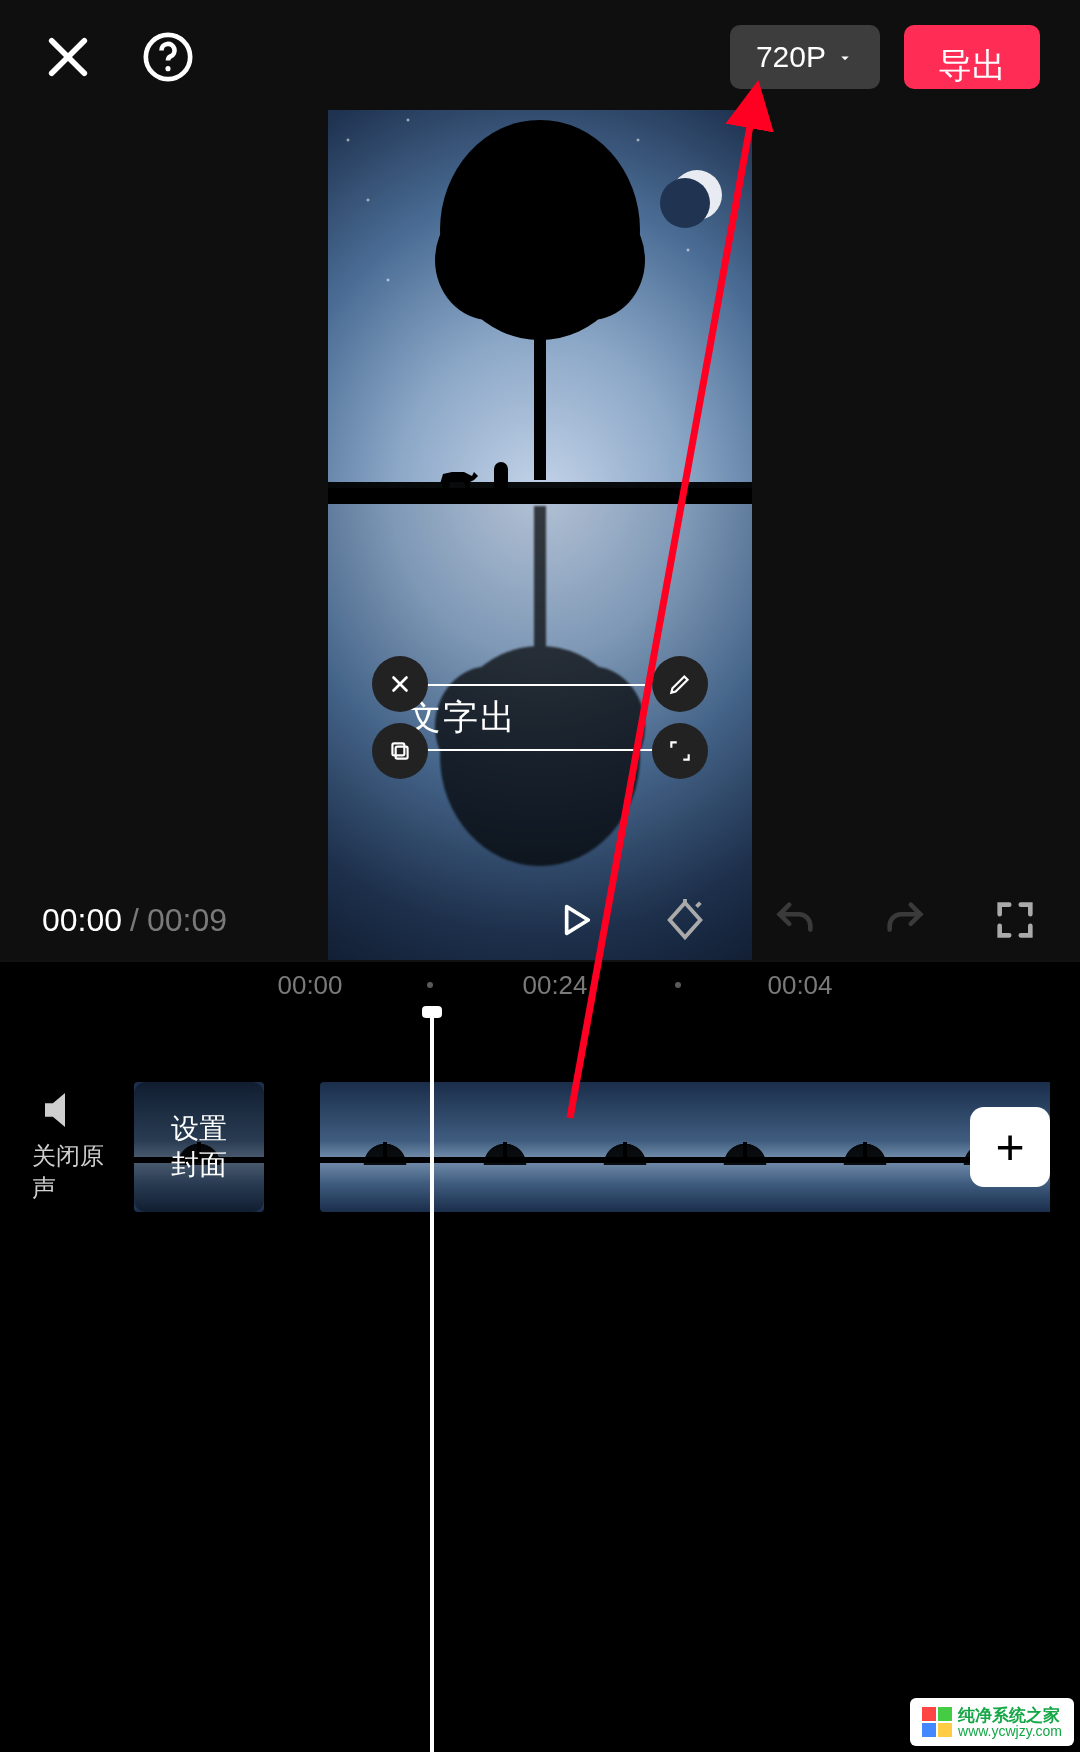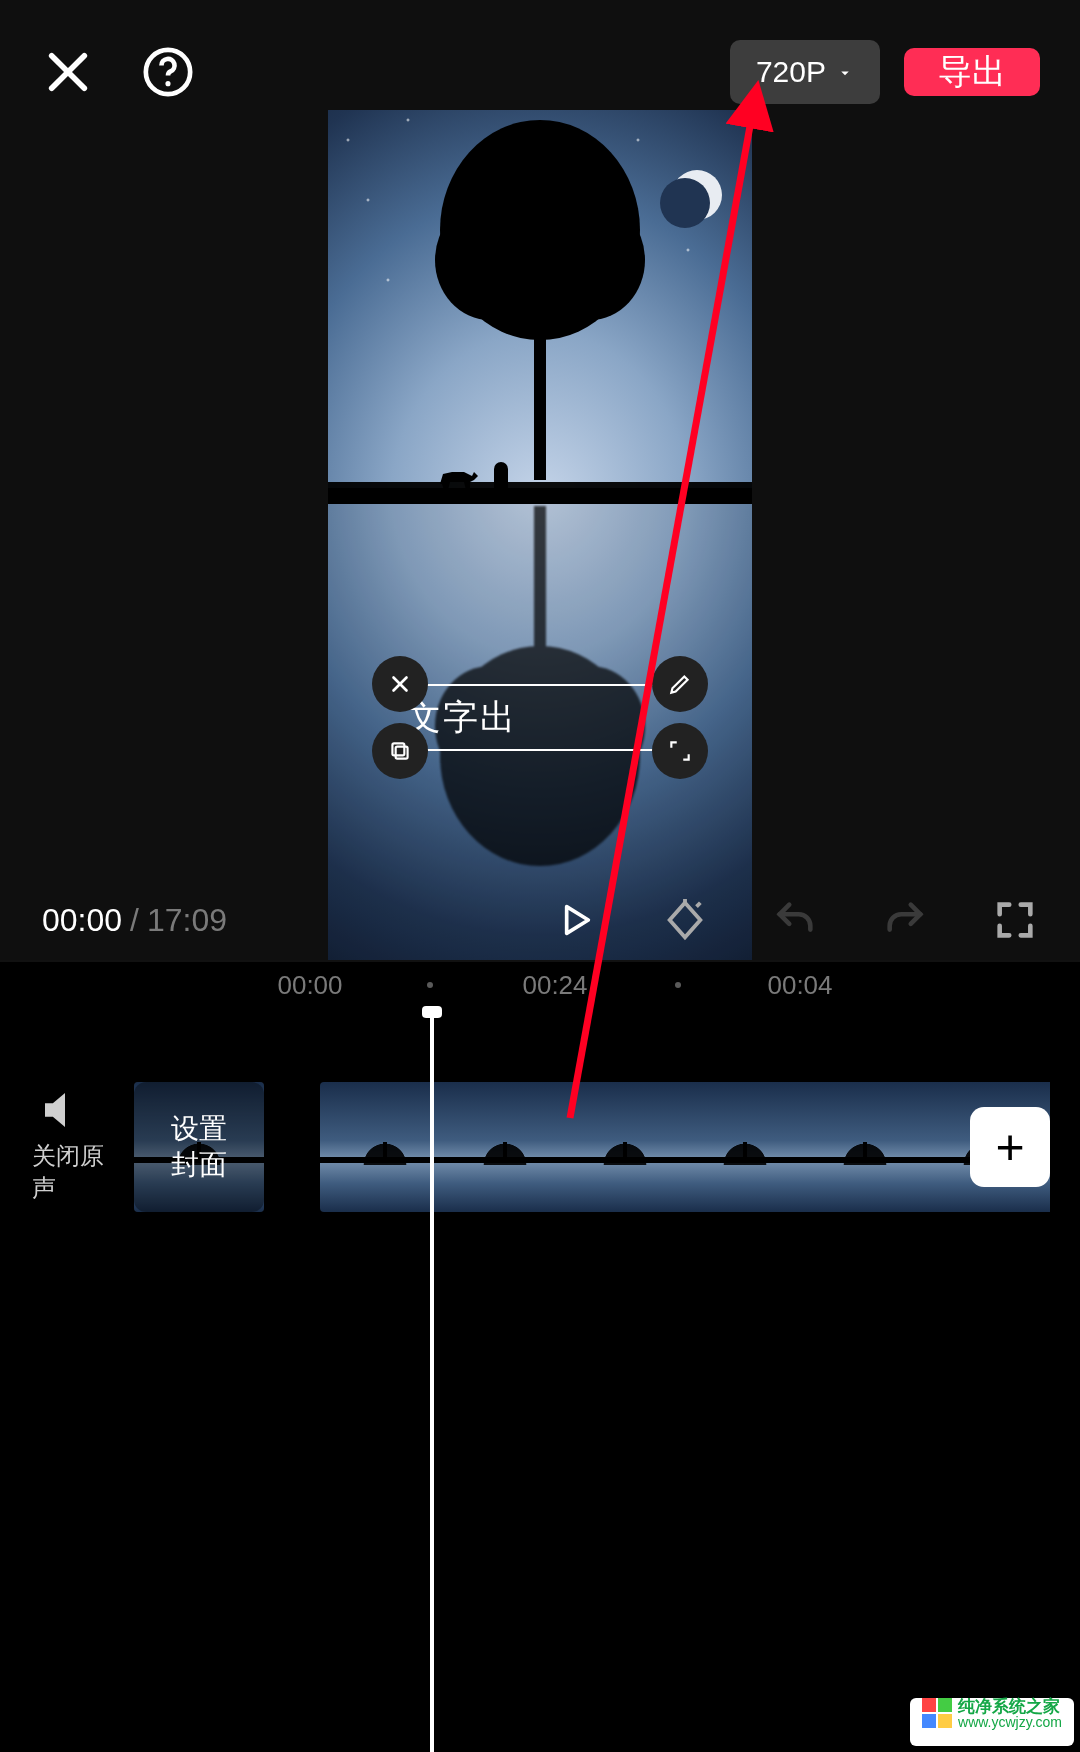--- a/index.html
+++ b/index.html
@@ -12,21 +12,21 @@
     overflow: hidden;
     color: #fff;
   }
   
   .topbar {
     position: absolute;
     left: 0; right: 0; top: 0;
     height: 110px;
     display: flex;
     align-items: center;
-    padding: 17px 40px;
+    padding: 2px 40px;
   }
   .tb-icon {
     width: 56px; height: 56px;
     display: flex; align-items: center; justify-content: center;
     margin-right: 44px;
     color: #fff;
   }
   .tb-icon svg { width: 56px; height: 56px; }
   .tb-spacer { flex: 1; }
   .res-btn {
@@ -34,25 +34,25 @@
     background: #3d3d3d;
     color: #fff;
     border-radius: 10px;
     display: flex; align-items: center; justify-content: center;
     padding: 0 26px;
     font-size: 30px;
     margin-right: 24px;
   }
   .res-btn .caret { margin-left: 10px; }
   .export-btn {
-    height: 48px;
+    height: 64px;
     background: #ff2d55;
     color: #fff;
     border-radius: 10px;
-    display: flex; align-items: center; justify-content: center;
+    display: flex; align-items: flex-end; justify-content: center;
     padding: 0 34px;
     font-size: 34px;
     font-weight: 500;
   }
 
   
   .preview-area {
     position: absolute;
     left: 0; right: 0;
     top: 110px;
@@ -402,21 +402,21 @@
   }
 
   
   .watermark {
     position: absolute;
     right: 6px; bottom: 6px;
     width: 150px; height: 48px;
     background: #fff;
     border-radius: 6px;
     display: flex;
-    align-items: flex-start;
+    align-items: center;
     justify-content: center;
     gap: 6px;
     box-shadow: 0 0 4px rgba(0,0,0,.4);
     padding: 0 7px;
   }
   .wm-logo {
     width: 30px; height: 30px;
     display: grid;
     grid-template: 1fr 1fr / 1fr 1fr;
     gap: 2px;
@@ -525,21 +525,21 @@
           </svg>
       </div>
       <div class="text-lines">文字出</div>
     </div>
   </div>
 </div>
 
 <div class="ctrl-row">
   <span class="time-cur">00:00</span>
   <span class="time-sep">/</span>
-  <span class="time-total">17:09</span>
+  <span class="time-total">00:09</span>
   <div class="ctrl-icons">
     <div class="ctrl-icon play">
       <svg viewBox="0 0 24 24" fill="none" stroke="#fff" stroke-width="2.2" stroke-linejoin="round">
           <polygon points="7,4 20,12 7,20"></polygon>
         </svg>
     </div>
     <div class="ctrl-icon">
       <svg viewBox="0 0 24 24" fill="none" stroke="#aaa" stroke-width="2">
           <path d="M12 3l8 9-8 9-8-9 8-9z"></path>
           <path d="M12 1v2M18 5l2-2" stroke="#aaa"></path>

